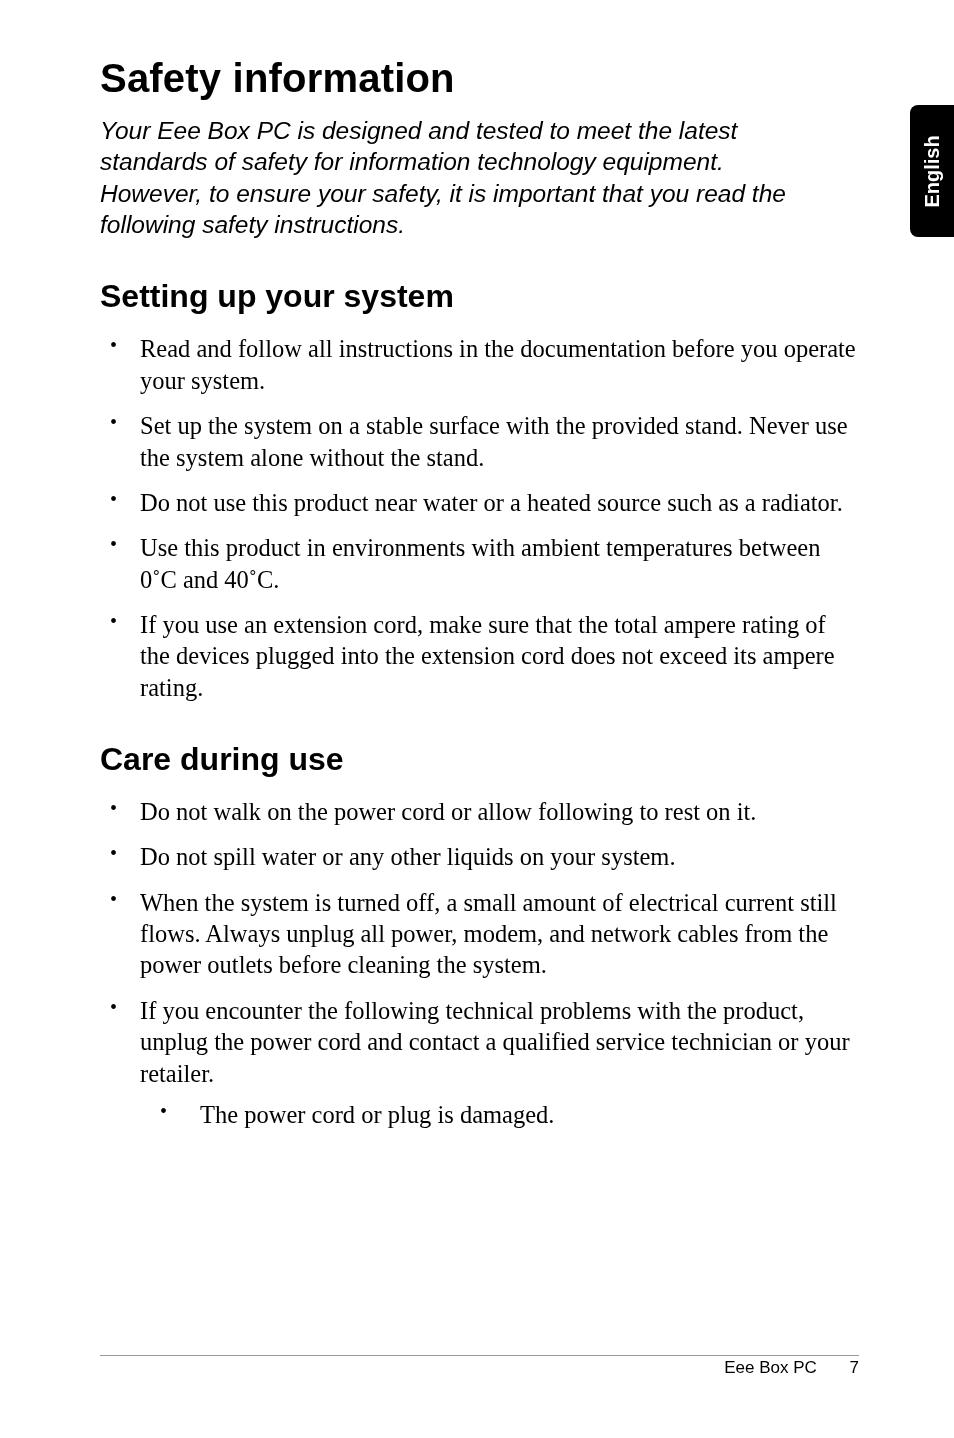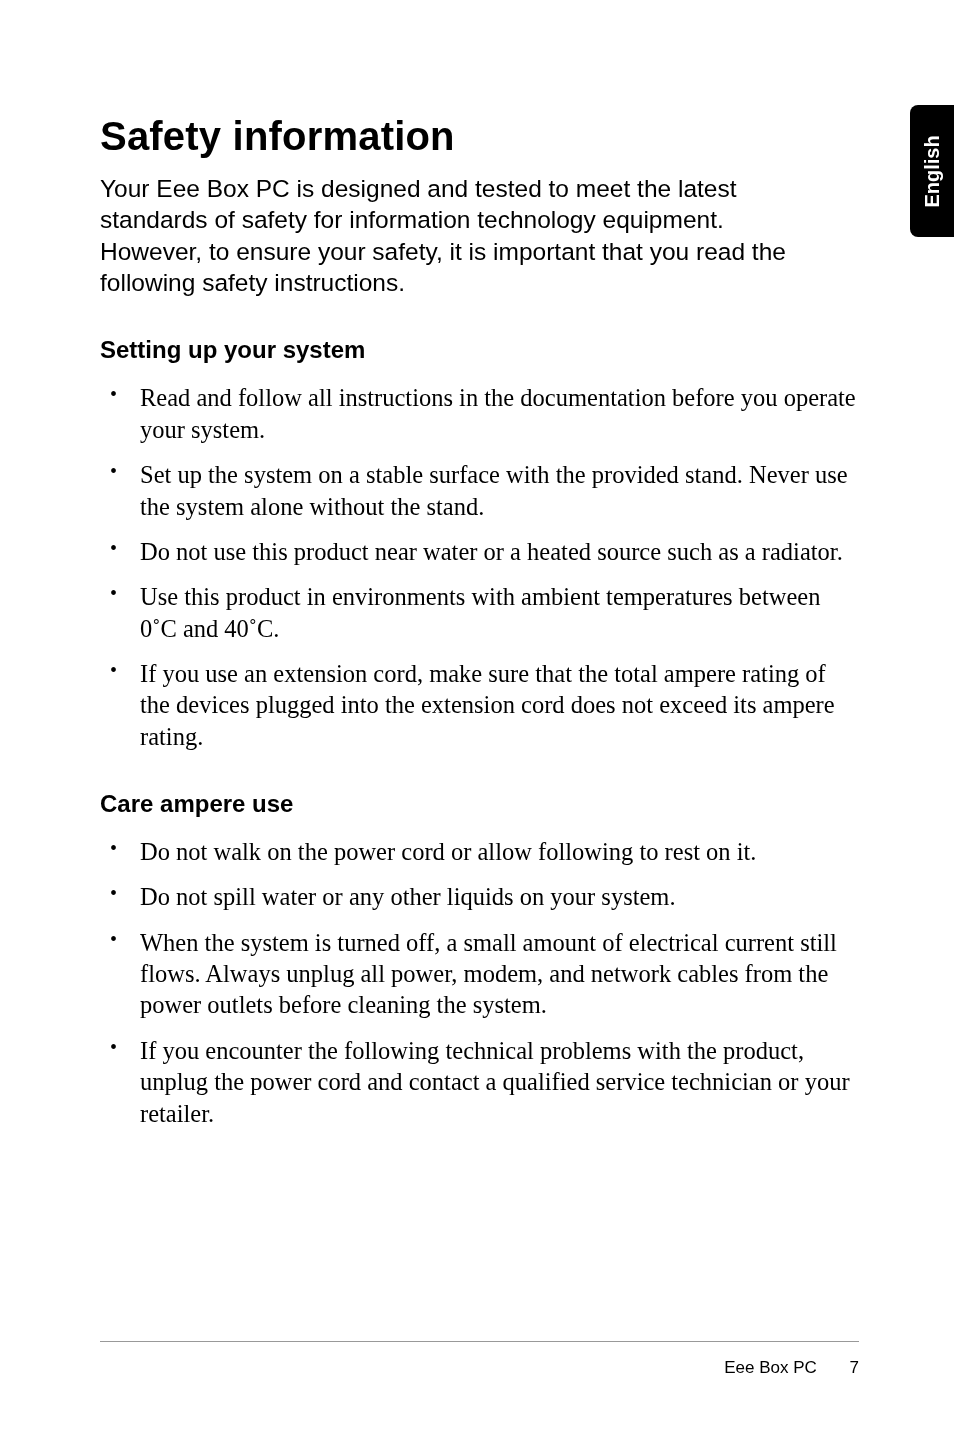--- a/index.html
+++ b/index.html
@@ -9,21 +9,21 @@
   }
   body {
     width: 954px;
     height: 1438px;
     background: #fff;
     font-family: "Segoe UI", "Myriad Pro", Arial, sans-serif;
     color: #000;
     position: relative;
   }
   .page {
-    padding: 114px 95px 0 100px;
+    padding: 56px 95px 0 100px;
   }
   .side-tab {
     position: absolute;
     right: 0;
     top: 105px;
     width: 44px;
     height: 132px;
     background: #000;
     color: #fff;
     display: flex;
@@ -43,24 +43,25 @@
     font-weight: 900;
     font-size: 40px;
     margin-bottom: 14px;
     letter-spacing: 0.2px;
   }
   .intro {
     font-size: 24.5px;
     line-height: 1.28;
     margin-bottom: 38px;
     max-width: 700px;
+    font-style: italic;
   }
   .subhead {
     font-weight: bold;
-    font-size: 24px;
+    font-size: 32px;
     margin-bottom: 18px;
   }
   ul.top {
     list-style: none;
     margin-bottom: 38px;
     font-family: Liberation Serif, serif;
   }
   ul.top > li {
     font-size: 24.5px;
     line-height: 1.28;
@@ -91,21 +92,21 @@
     left: 20px;
     top: 0;
     font-size: 20px;
   }
   .footer {
     position: absolute;
     bottom: 60px;
     right: 95px;
     left: 100px;
     border-top: 1px solid #999;
-    padding-top: 16px;
+    padding-top: 2px;
     text-align: right;
     font-size: 17px;
   }
   .footer .label {
     margin-right: 28px;
   }
 </style>
 </head>
 <body>
 
@@ -119,27 +120,30 @@
 
   <h2 class="subhead">Setting up your system</h2>
   <ul class="top">
     <li>Read and follow all instructions in the documentation before you operate your system.</li>
     <li>Set up the system on a stable surface with the provided stand. Never use the system alone without the stand.</li>
     <li>Do not use this product near water or a heated source such as a radiator.</li>
     <li>Use this product in environments with ambient temperatures between 0˚C and 40˚C.</li>
     <li>If you use an extension cord, make sure that the total ampere rating of the devices plugged into the extension cord does not exceed its ampere rating.</li>
   </ul>
 
-  <h2 class="subhead">Care ampere use</h2>
+  <h2 class="subhead">Care during use</h2>
   <ul class="top">
     <li>Do not walk on the power cord or allow following to rest on it.</li>
     <li>Do not spill water or any other liquids on your system.</li>
     <li>When the system is turned off, a small amount of electrical current still flows. Always unplug all power, modem, and network cables from the power outlets before cleaning the system.</li>
     <li>
       <span>If you encounter the following technical problems with the product, unplug the power cord and contact a qualified service technician or your retailer.</span>
+      <ul class="sub">
+        <li>The power cord or plug is damaged.</li>
+      </ul>
     </li>
   </ul>
 </div>
 
 <div class="footer">
   <span class="label">Eee Box PC</span>
   <span>7</span>
 </div>
 
 </body></html>

